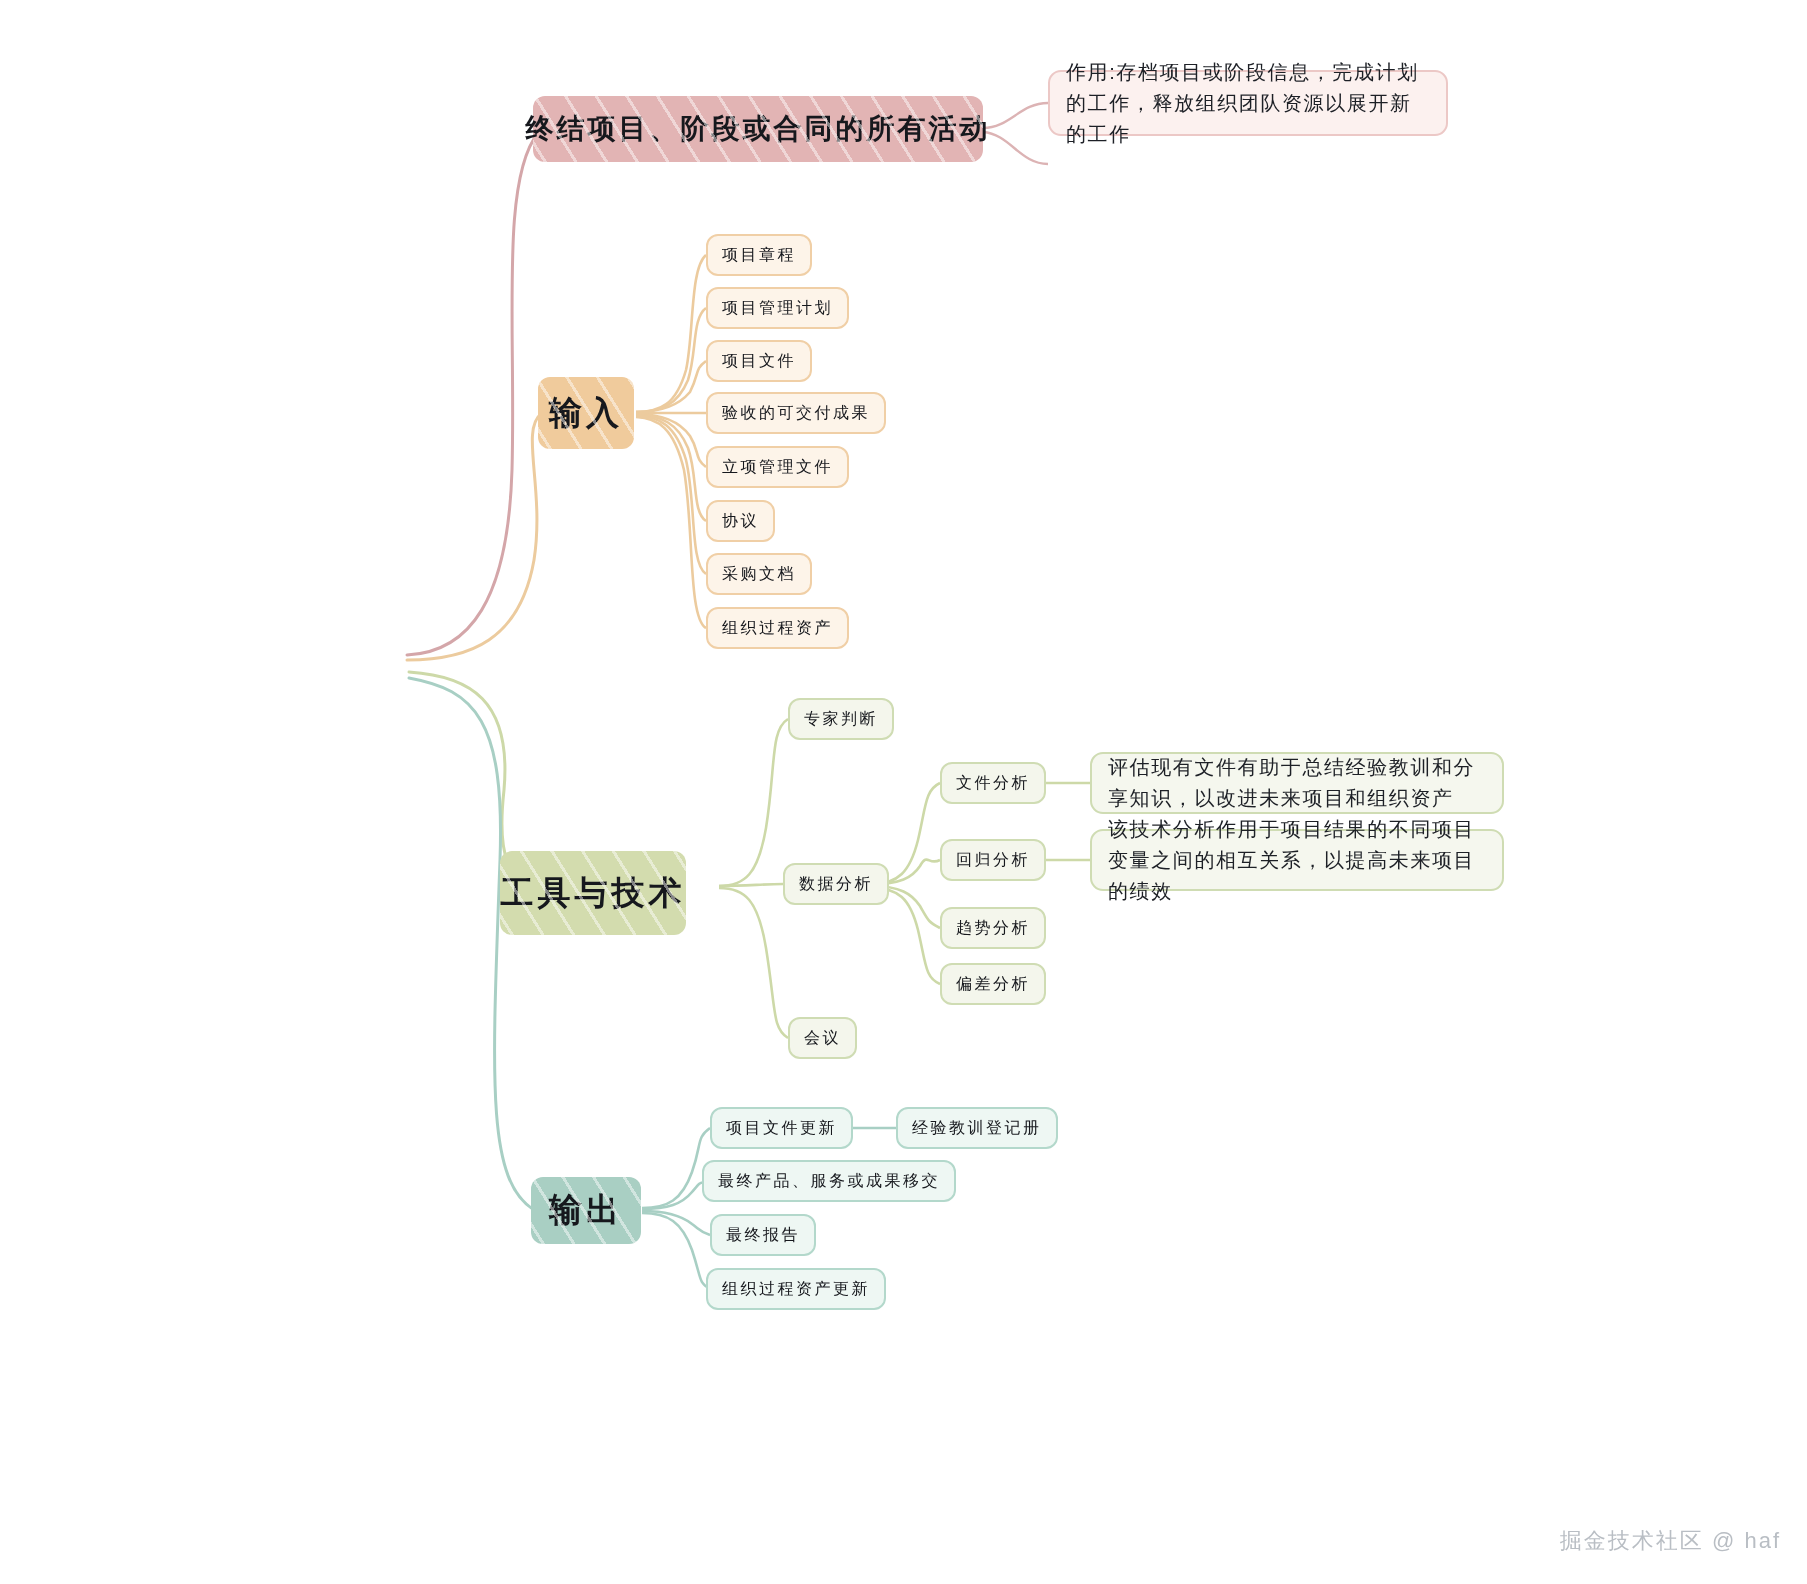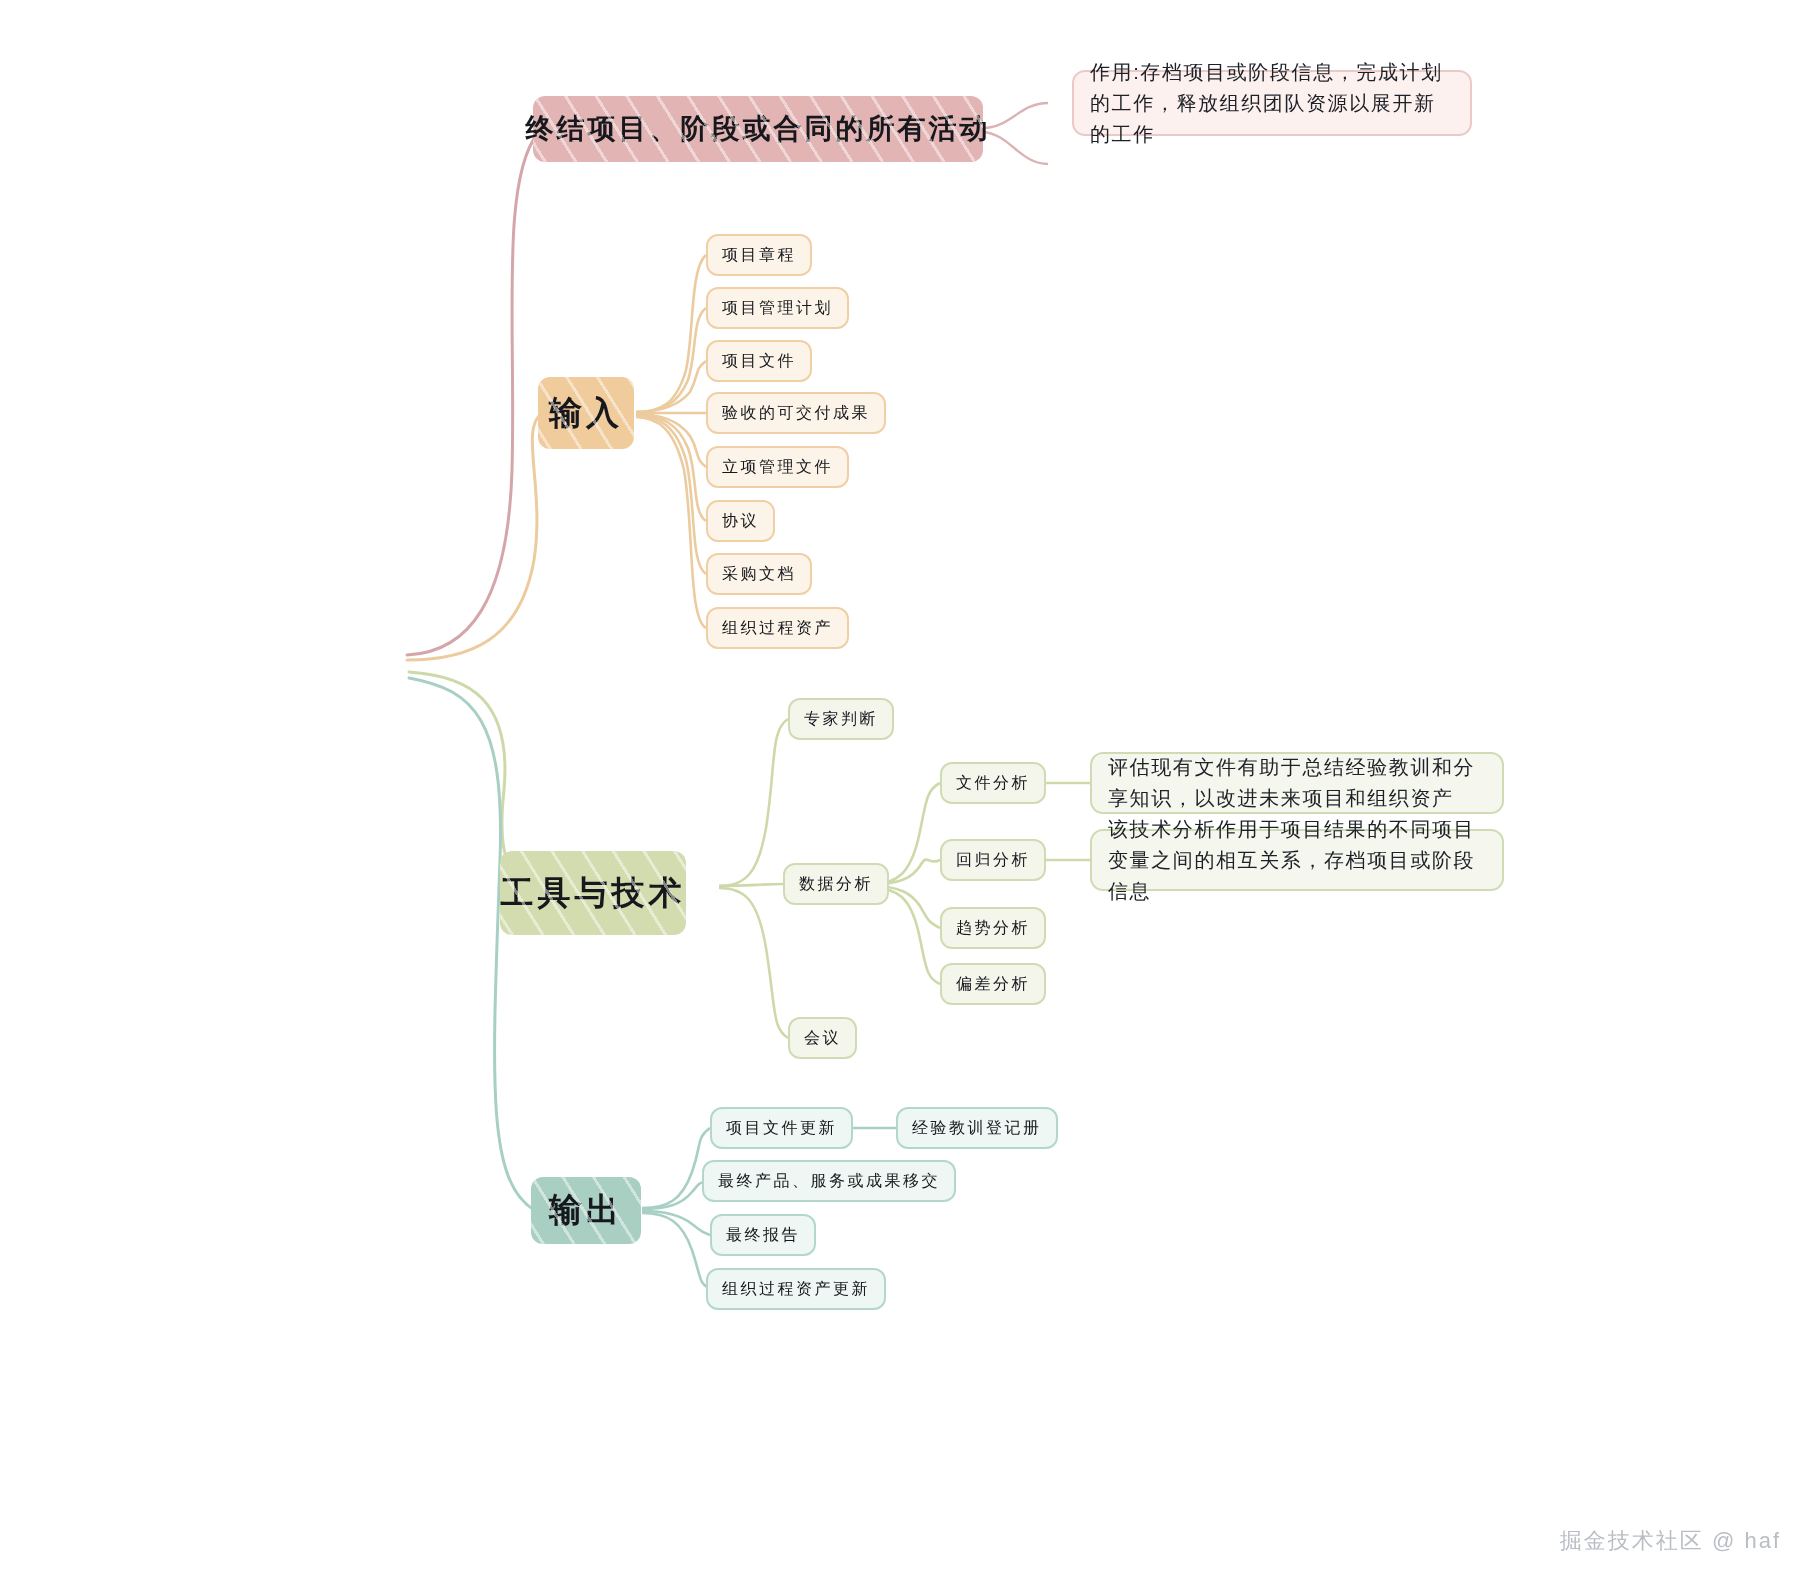--- a/index.html
+++ b/index.html
@@ -179,21 +179,21 @@
     <path d="M642 1209 C 668 1209, 682 1204, 692 1192 C 702 1180, 698 1184, 710 1181" stroke="#a8cfc4" stroke-width="2.6" fill="none"></path>
     <path d="M642 1211 C 668 1211, 682 1216, 692 1224 C 700 1230, 700 1232, 710 1235" stroke="#a8cfc4" stroke-width="2.6" fill="none"></path>
     <path d="M642 1213 C 668 1213, 682 1222, 692 1250 C 702 1280, 698 1282, 710 1289" stroke="#a8cfc4" stroke-width="2.6" fill="none"></path>
 
     <path d="M826 1128 L 896 1128" stroke="#a8cfc4" stroke-width="2.4" fill="none"></path>
   </svg>
 
 
   <div class="node branch branch-pink hatch">终结项目、阶段或合同的所有活动</div>
 
-  <div class="note note-pink" style="left:1048px; top:70px; width:400px; height:66px;margin-left:24px;">作用:存档项目或阶段信息，完成计划的工作，释放组织团队资源以展开新的工作</div>
+  <div class="note note-pink" style="left:1048px; top:70px; width:400px; height:66px;">作用:存档项目或阶段信息，完成计划的工作，释放组织团队资源以展开新的工作</div>
 
 
   <div class="node branch branch-tan hatch">输入</div>
 
   <div class="node chip chip-tan" style="left:706px; top:234px;">项目章程</div>
   <div class="node chip chip-tan" style="left:706px; top:287px;">项目管理计划</div>
   <div class="node chip chip-tan" style="left:706px; top:340px;">项目文件</div>
   <div class="node chip chip-tan" style="left:706px; top:392px;">验收的可交付成果</div>
   <div class="node chip chip-tan" style="left:706px; top:446px;">立项管理文件</div>
   <div class="node chip chip-tan" style="left:706px; top:500px;">协议</div>
@@ -208,21 +208,21 @@
 
   <div class="node chip chip-olive" style="left:940px; top:762px;">文件分析</div>
   <div class="node chip chip-olive" style="left:940px; top:839px;">回归分析</div>
   <div class="node chip chip-olive" style="left:940px; top:907px;">趋势分析</div>
   <div class="node chip chip-olive" style="left:940px; top:963px;">偏差分析</div>
 
   <div class="node chip chip-olive" style="left:788px; top:1017px;">会议</div>
 
   <div class="note note-olive" style="left:1090px; top:752px; width:414px; height:62px;">评估现有文件有助于总结经验教训和分享知识，以改进未来项目和组织资产</div>
 
-  <div class="note note-olive" style="left:1090px; top:829px; width:414px; height:62px;">该技术分析作用于项目结果的不同项目变量之间的相互关系，存档项目或阶段信息</div>
+  <div class="note note-olive" style="left:1090px; top:829px; width:414px; height:62px;">该技术分析作用于项目结果的不同项目变量之间的相互关系，以提高未来项目的绩效</div>
 
   <div class="node branch branch-teal hatch">输出</div>
 
   <div class="node chip chip-teal" style="left:710px; top:1107px;">项目文件更新</div>
   <div class="node chip chip-teal" style="left:896px; top:1107px;">经验教训登记册</div>
   <div class="node chip chip-teal" style="left:702px; top:1160px;">最终产品、服务或成果移交</div>
   <div class="node chip chip-teal" style="left:710px; top:1214px;">最终报告</div>
   <div class="node chip chip-teal" style="left:706px; top:1268px;">组织过程资产更新</div>
 
   <div class="watermark">掘金技术社区 @ haf</div>

